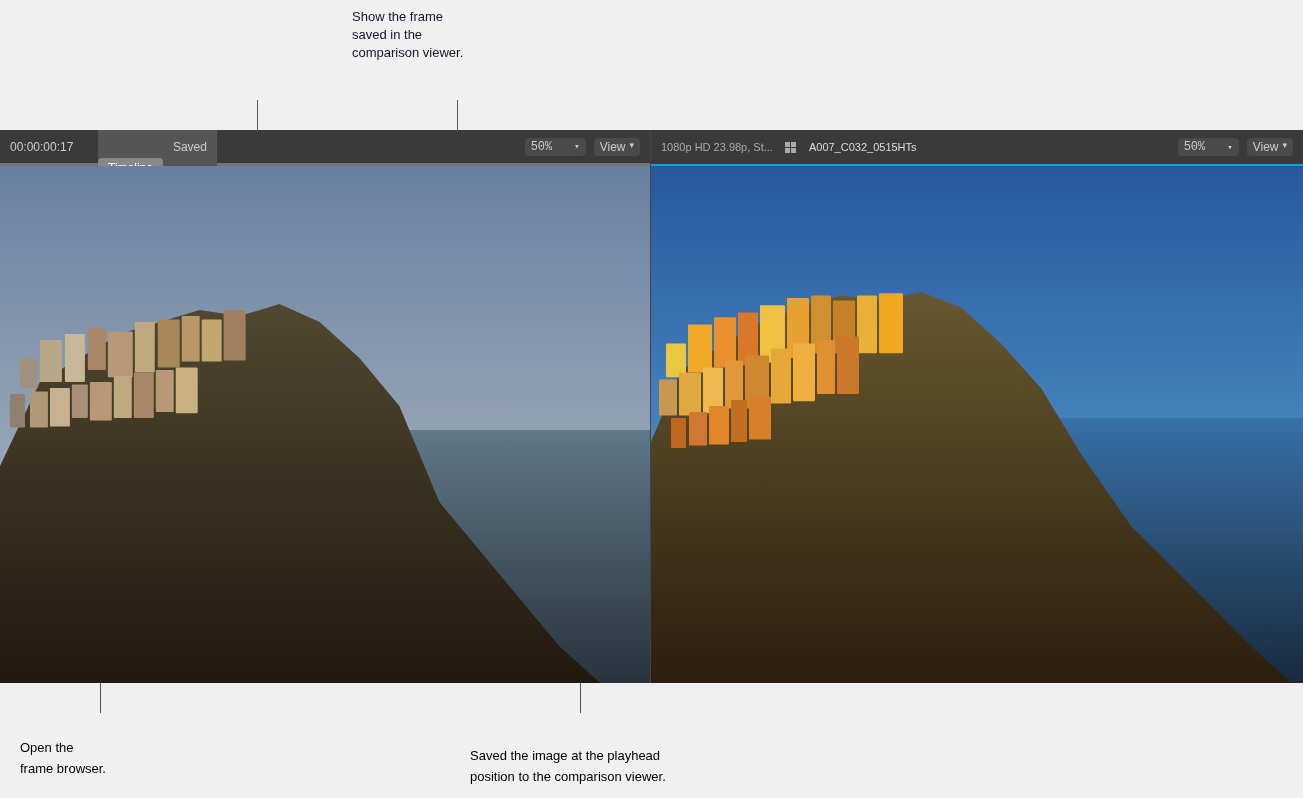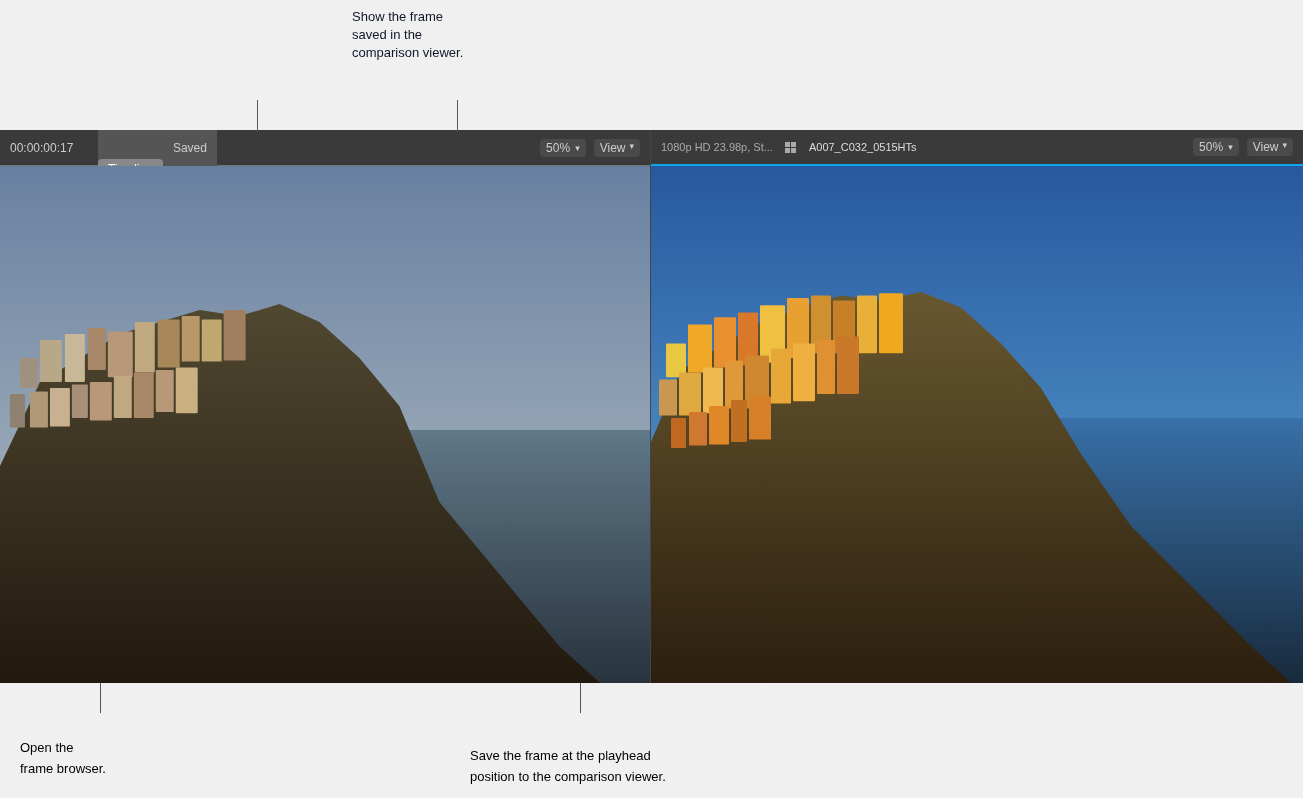--- a/index.html
+++ b/index.html
@@ -101,21 +101,21 @@
     .toolbar {
       height: 36px;
       background: #3a3a3a;
       display: flex;
       align-items: center;
       padding: 0 10px;
       gap: 8px;
     }
 
     .toolbar-left {
-      border-bottom: 1px solid #737373;
+      border-bottom: 3px solid #737373;
     }
 
     .toolbar-right {
       border-bottom: 2px solid #0ea5e9;
     }
 
     .timecode {
       font-size: 12px;
       color: #ccc;
       font-variant-numeric: tabular-nums;
@@ -146,25 +146,26 @@
     }
 
     .spacer { flex: 1; }
 
     .zoom-btn {
       font-size: 12px;
       color: #ccc;
       cursor: pointer;
       display: flex;
       align-items: center;
-      gap: 3px;
+      gap: 20px;
       padding: 2px 6px;
       background: #4a4a4a;
       border-radius: 4px;
       border: none;
+      font-family: Liberation Mono, monospace;
     }
 
     .view-btn {
       font-size: 12px;
       color: #ccc;
       cursor: pointer;
       display: flex;
       align-items: flex-start;
       gap: 2px;
       padding: 2px 6px;
@@ -613,16 +614,16 @@
 
   <div style="position:absolute; top:0; left:100px; width:1px; height:30px; background:#555;"></div>
   <div style="position:absolute; top:0; left:580px; width:1px; height:30px; background:#555;"></div>
 
   <div style="position:absolute; bottom:18px; left:20px; font-size:13px; color:#000; line-height:1.6;">
     <span>Open the</span><br>
     <span>frame browser.</span>
   </div>
 
   <div style="position:absolute; bottom:10px; left:470px; font-size:13px; color:#000; line-height:1.6; width:360px;">
-    <span>Save the frame at the playhead</span><br>
+    <span>Saved the image at the playhead</span><br>
     <span>position to the comparison viewer.</span>
   </div>
 </div>
 
 </body></html>

